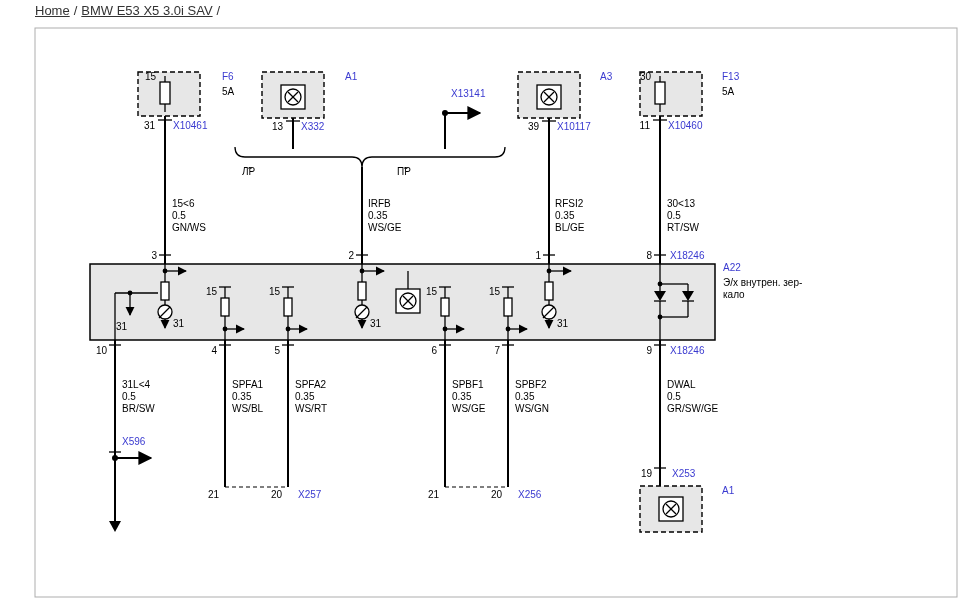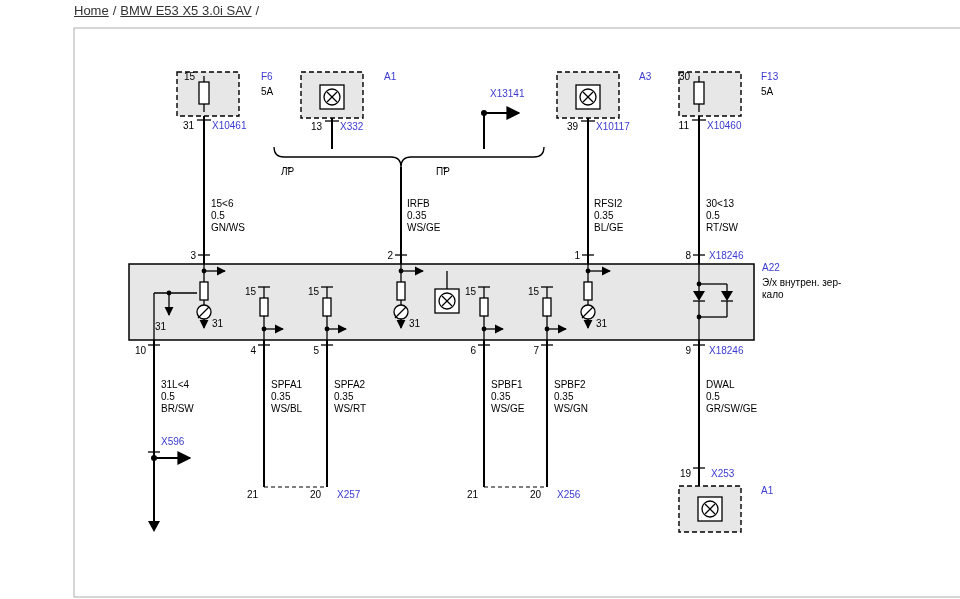--- a/index.html
+++ b/index.html
@@ -1,16 +1,16 @@
 <!DOCTYPE html>
 <html style="--link-blue: #3a3ad0; --box-fill: #e7e7e7; --wire: #000000;"><head>
 <meta charset="utf-8">
 <style>
   html,body{margin:0;padding:0;background:#fff;width:960px;height:599px;overflow:hidden;}
-  .page{position:relative;width:888px;height:599px;font-family:"Liberation Sans",sans-serif;margin-left:39px;}
+  .page{position:relative;width:888px;height:599px;font-family:"Liberation Sans",sans-serif;}
   .breadcrumb{position:absolute;left:35px;top:3px;font-size:13px;color:#333;white-space:nowrap;z-index:2;}
   .breadcrumb a{color:#333;text-decoration:underline;cursor:pointer;}
   .breadcrumb .sep{margin:0 4px;color:#333;}
   svg{position:absolute;left:0;top:0;}
   .t{font:10px "Liberation Sans",sans-serif;fill:#000;}
   .tb{font:10px "Liberation Sans",sans-serif;fill:var(--link-blue,#3a3ad0);cursor:pointer;}
   .wire{stroke:#000;stroke-width:2;fill:none;}
   .thin{stroke:#000;stroke-width:1.3;fill:none;}
   .sym{fill:#fff;stroke:#000;stroke-width:1.3;}
   .compbox{fill:var(--box-fill,#e7e7e7);stroke:#000;stroke-width:1.4;stroke-dasharray:5 3;}

